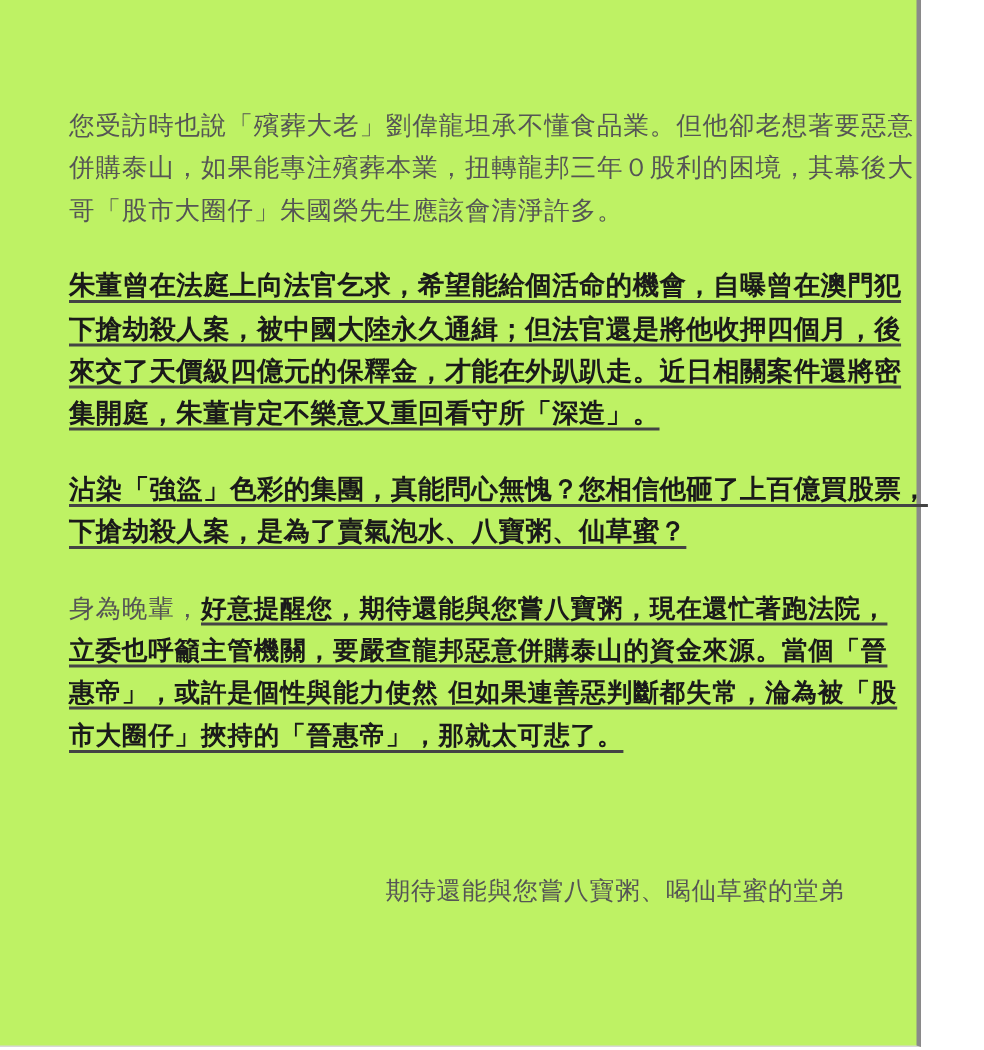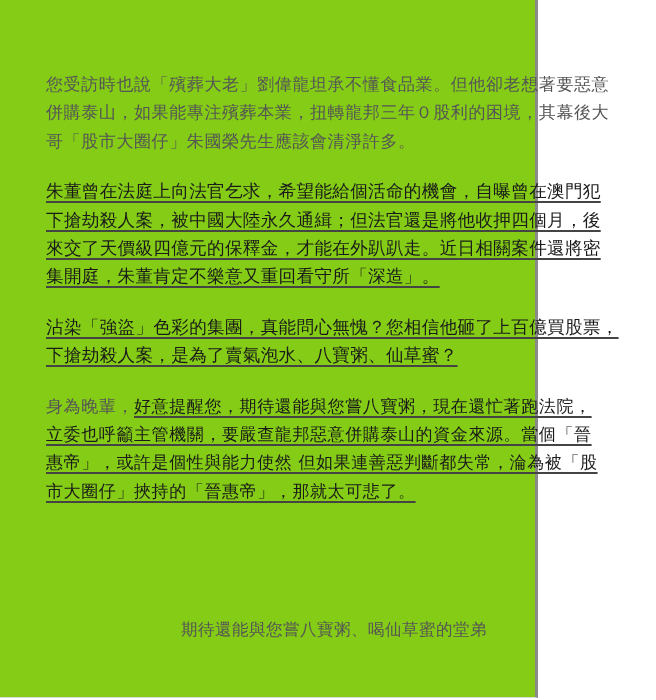--- a/index.html
+++ b/index.html
@@ -10,23 +10,23 @@
     body {
       width: 656px;
       height: 700px;
       position: relative;
       overflow: hidden;
     }
     .page {
       position: absolute;
       left: 0;
       top: 0;
-      width: 538px;
+      width: 614px;
       height: 698px;
-      background: #84cc16;
+      background: #bef264;
       border-right: 3px solid #8a8a8a;
       border-bottom: 1px solid #d8d8d8;
       box-sizing: border-box;
     }
     .content {
       position: absolute;
       left: 46px;
       top: 70px;
       width: 568px;
     }
@@ -46,36 +46,36 @@
       font-size: 17px;
       letter-spacing: 0.6px;
     }
     .u {
       color: #1a1a1a;
       text-decoration: underline;
       text-decoration-thickness: 2px;
       text-underline-offset: 4px;
       text-decoration-color: #444444;
       font-family: "DejaVu Serif", "Liberation Serif", serif;
+      font-weight: bold;
     }
     .line {
       display: block;
       white-space: nowrap;
     }
     .signature {
       position: absolute;
       right: 48px;
       top: 580px;
       text-align: right;
       font-family: "DejaVu Sans", "Liberation Sans", sans-serif;
       font-size: 16.5px;
       line-height: 28px;
       color: #555555;
       letter-spacing: 0.5px;
-      margin-top: 36px;
     }
     .signature .line { display: block; }
   </style>
 </head>
 <body>
 
 <div class="page">
   <div class="content">
 
     <p class="para light">

